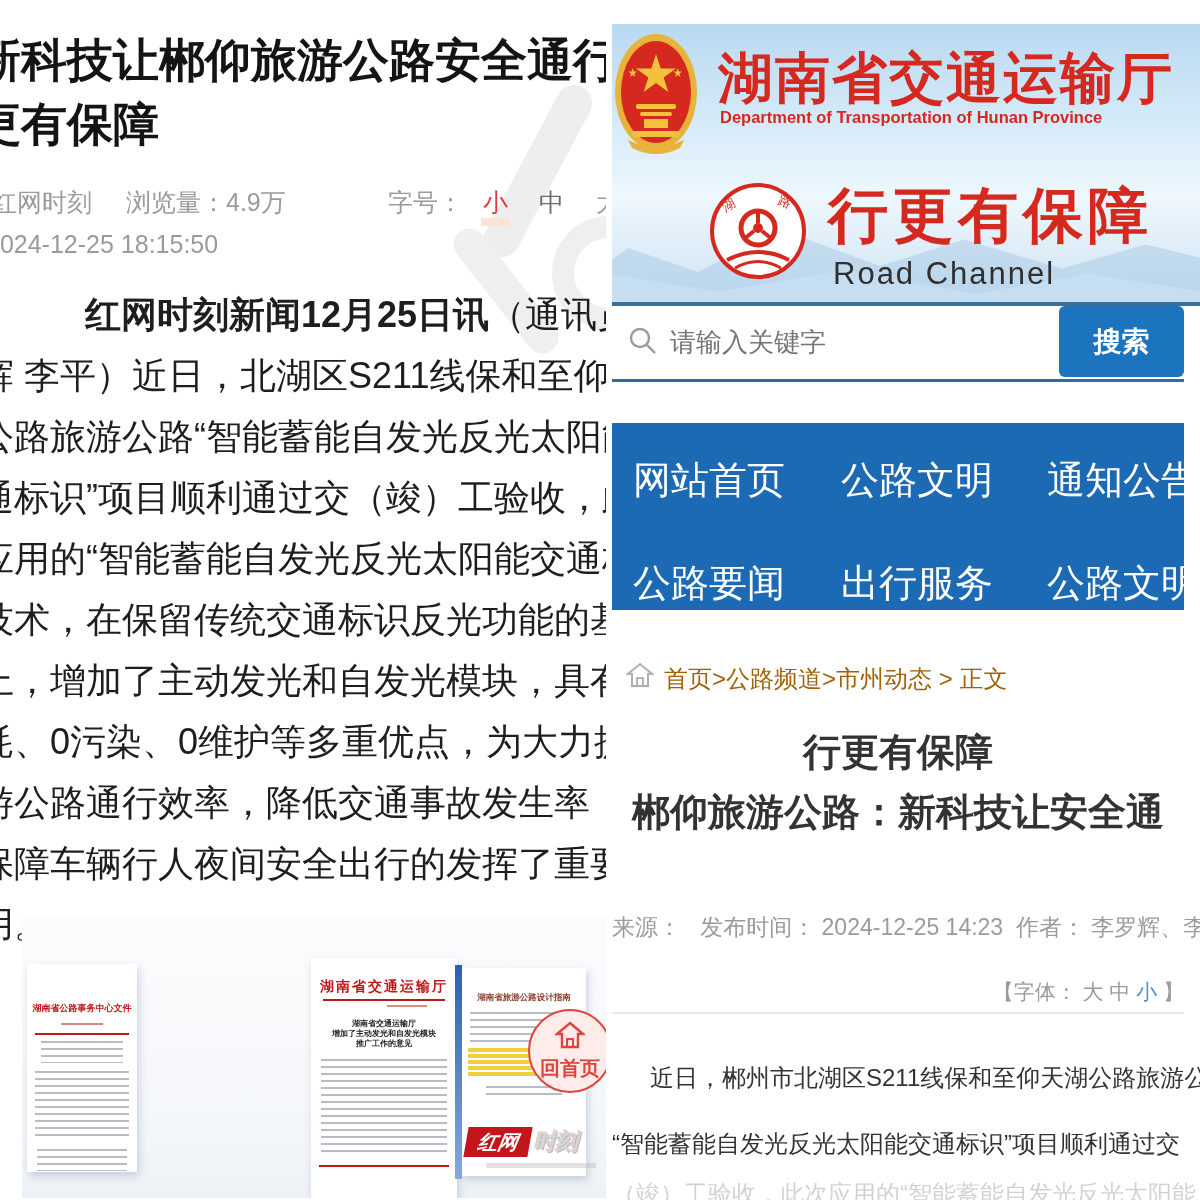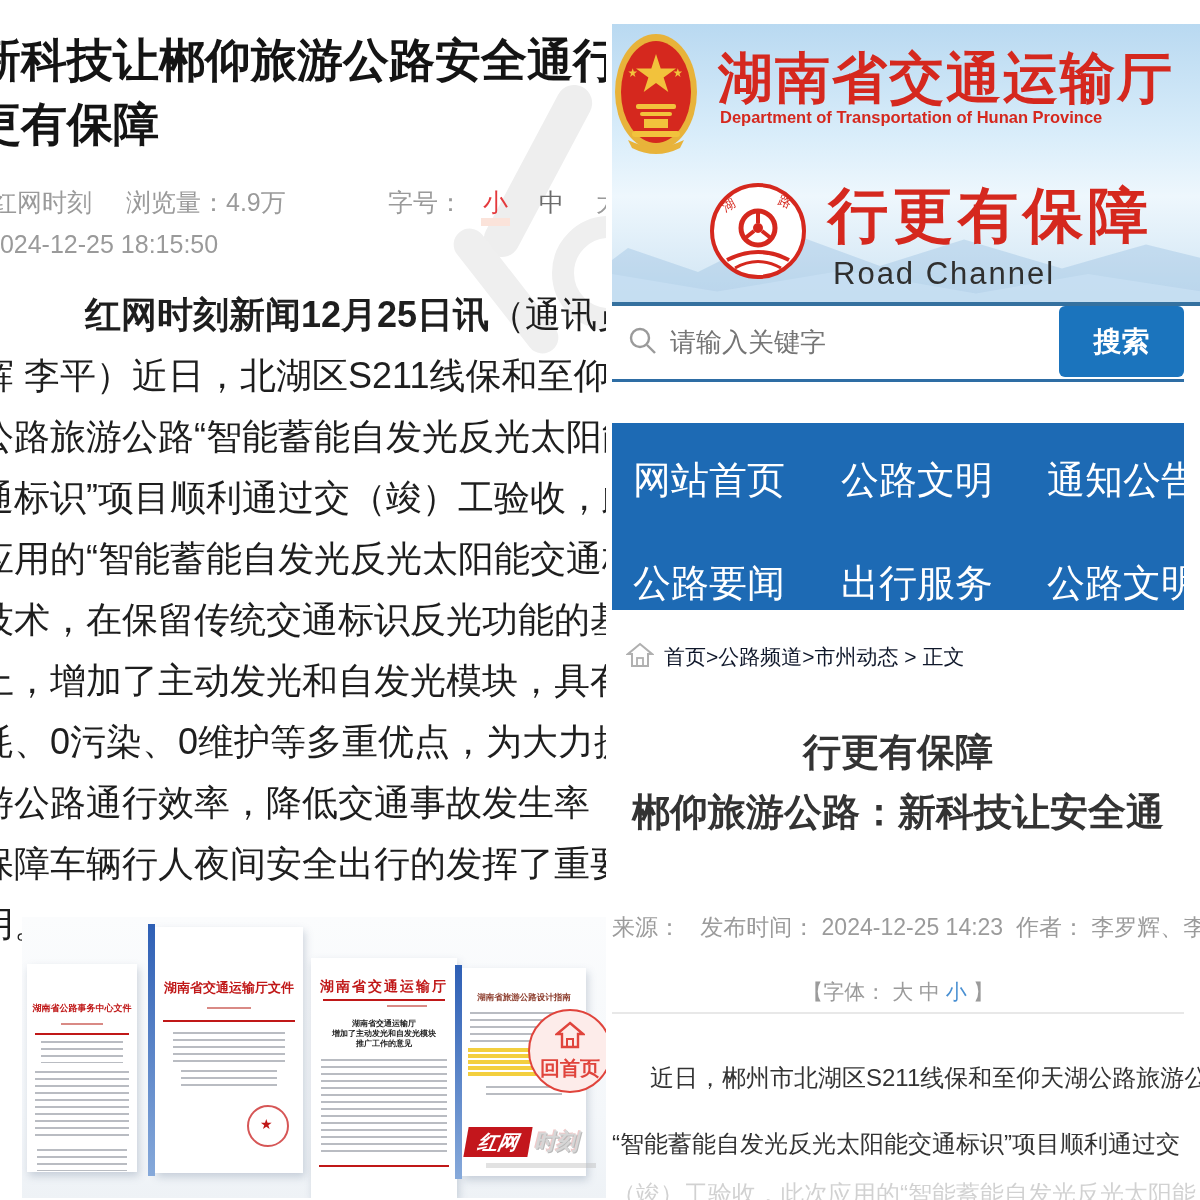--- a/index.html
+++ b/index.html
@@ -77,28 +77,28 @@
               border-bottom:3px solid #2e6da4;}
   .search-input{position:absolute;left:0;top:0;width:440px;height:70px;border:none;outline:none;
                 font-size:26px;color:#8b5cf6;padding-left:58px;font-family:inherit;background:transparent;}
   .mag{position:absolute;left:16px;top:20px;}
   .search-btn{position:absolute;left:447px;top:0;width:125px;height:71px;background:#1b74bd;border:none;
               border-radius:6px;color:#fff;font-size:28px;font-weight:bold;font-family:inherit;}
 
   .nav-box{position:absolute;left:0;top:423px;width:572px;height:187px;background:#1d6ab4;}
   .nav-item{position:absolute;color:#fff;font-size:38px;white-space:nowrap;cursor:pointer;}
 
-  .crumb{position:absolute;left:0;top:640px;width:572px;height:34px;color:#0f172a;font-size:21px;}
+  .crumb{position:absolute;left:0;top:660px;width:572px;height:34px;color:#a16207;font-size:24px;}
   .crumb svg{position:absolute;left:14px;top:1px;}
   .crumb-text{position:absolute;left:52px;top:3px;white-space:nowrap;}
 
   .art-title{position:absolute;left:0;top:722px;width:572px;text-align:center;
              font-size:38px;font-weight:bold;color:#333;line-height:60px;}
   .art-meta{position:absolute;left:0;top:912px;width:572px;text-align:center;font-size:23px;color:#9b9b9b;white-space:nowrap;}
-  .art-fontsel{position:absolute;left:0;top:978px;width:572px;text-align:center;font-size:21px;color:#9b9b9b;}
+  .art-fontsel{position:absolute;left:0;top:978px;width:572px;text-align:right;font-size:21px;color:#9b9b9b;}
   .art-fontsel .blue{color:#4a90d2;}
   .art-divider{position:absolute;left:0;top:1012px;width:572px;height:2px;background:#e8e8e8;}
   .rp-line{position:absolute;left:0;width:600px;font-size:24px;color:#333;white-space:nowrap;}
   .rp-line.l1{top:1062px;padding-left:38px;}
   .rp-line.l2{top:1128px;}
   .rp-line.l3{top:1178px;opacity:.22;}
 </style>
 </head>
 <body>
 
@@ -137,29 +137,20 @@
 
     <div class="doc" style="left:5px;top:47px;width:110px;height:208px;">
       <div class="rtitle" style="font-size:9px;margin-top:38px;">湖南省公路事务中心文件</div>
       <div class="bars red" style="height:6px;margin:8px 34px 0;"></div>
       <div class="rline"></div>
       <div class="bars" style="height:22px;margin:6px 14px 0;"></div>
       <div class="bars" style="height:70px;margin:8px 8px 0;"></div>
       <div class="bars" style="height:22px;margin:8px 10px 0;"></div>
     </div>
 
-    <div class="doc" style="left:133px;top:10px;width:148px;height:246px;">
-      <div class="spine"></div>
-      <div class="rtitle" style="font-size:13px;margin-top:52px;">湖南省交通运输厅文件</div>
-      <div class="bars red" style="height:5px;margin:10px 52px 0;"></div>
-      <div class="rline" style="margin-top:8px;"></div>
-      <div class="bars" style="height:30px;margin:10px 18px 0;"></div>
-      <div class="bars" style="height:16px;margin:8px 26px 0;"></div>
-      <div class="seal-red" style="left:92px;top:178px;"></div>
-    </div>
 
     <div class="doc" style="left:289px;top:41px;width:146px;height:240px;">
       <div class="rtitle" style="font-size:14px;margin-top:20px;letter-spacing:2px;">湖南省交通运输厅</div>
       <div class="rline" style="margin:3px 12px;"></div>
       <div class="bars red" style="height:4px;margin:4px 30px 0 76px;"></div>
       <div class="blkhead" style="margin-top:10px;">湖南省交通运输厅</div>
       <div class="blkhead">增加了主动发光和自发光模块</div>
       <div class="blkhead">推广工作的意见</div>
       <div class="bars" style="height:96px;margin:10px 10px 0;"></div>
       <div class="rline" style="margin-top:10px;"></div>

